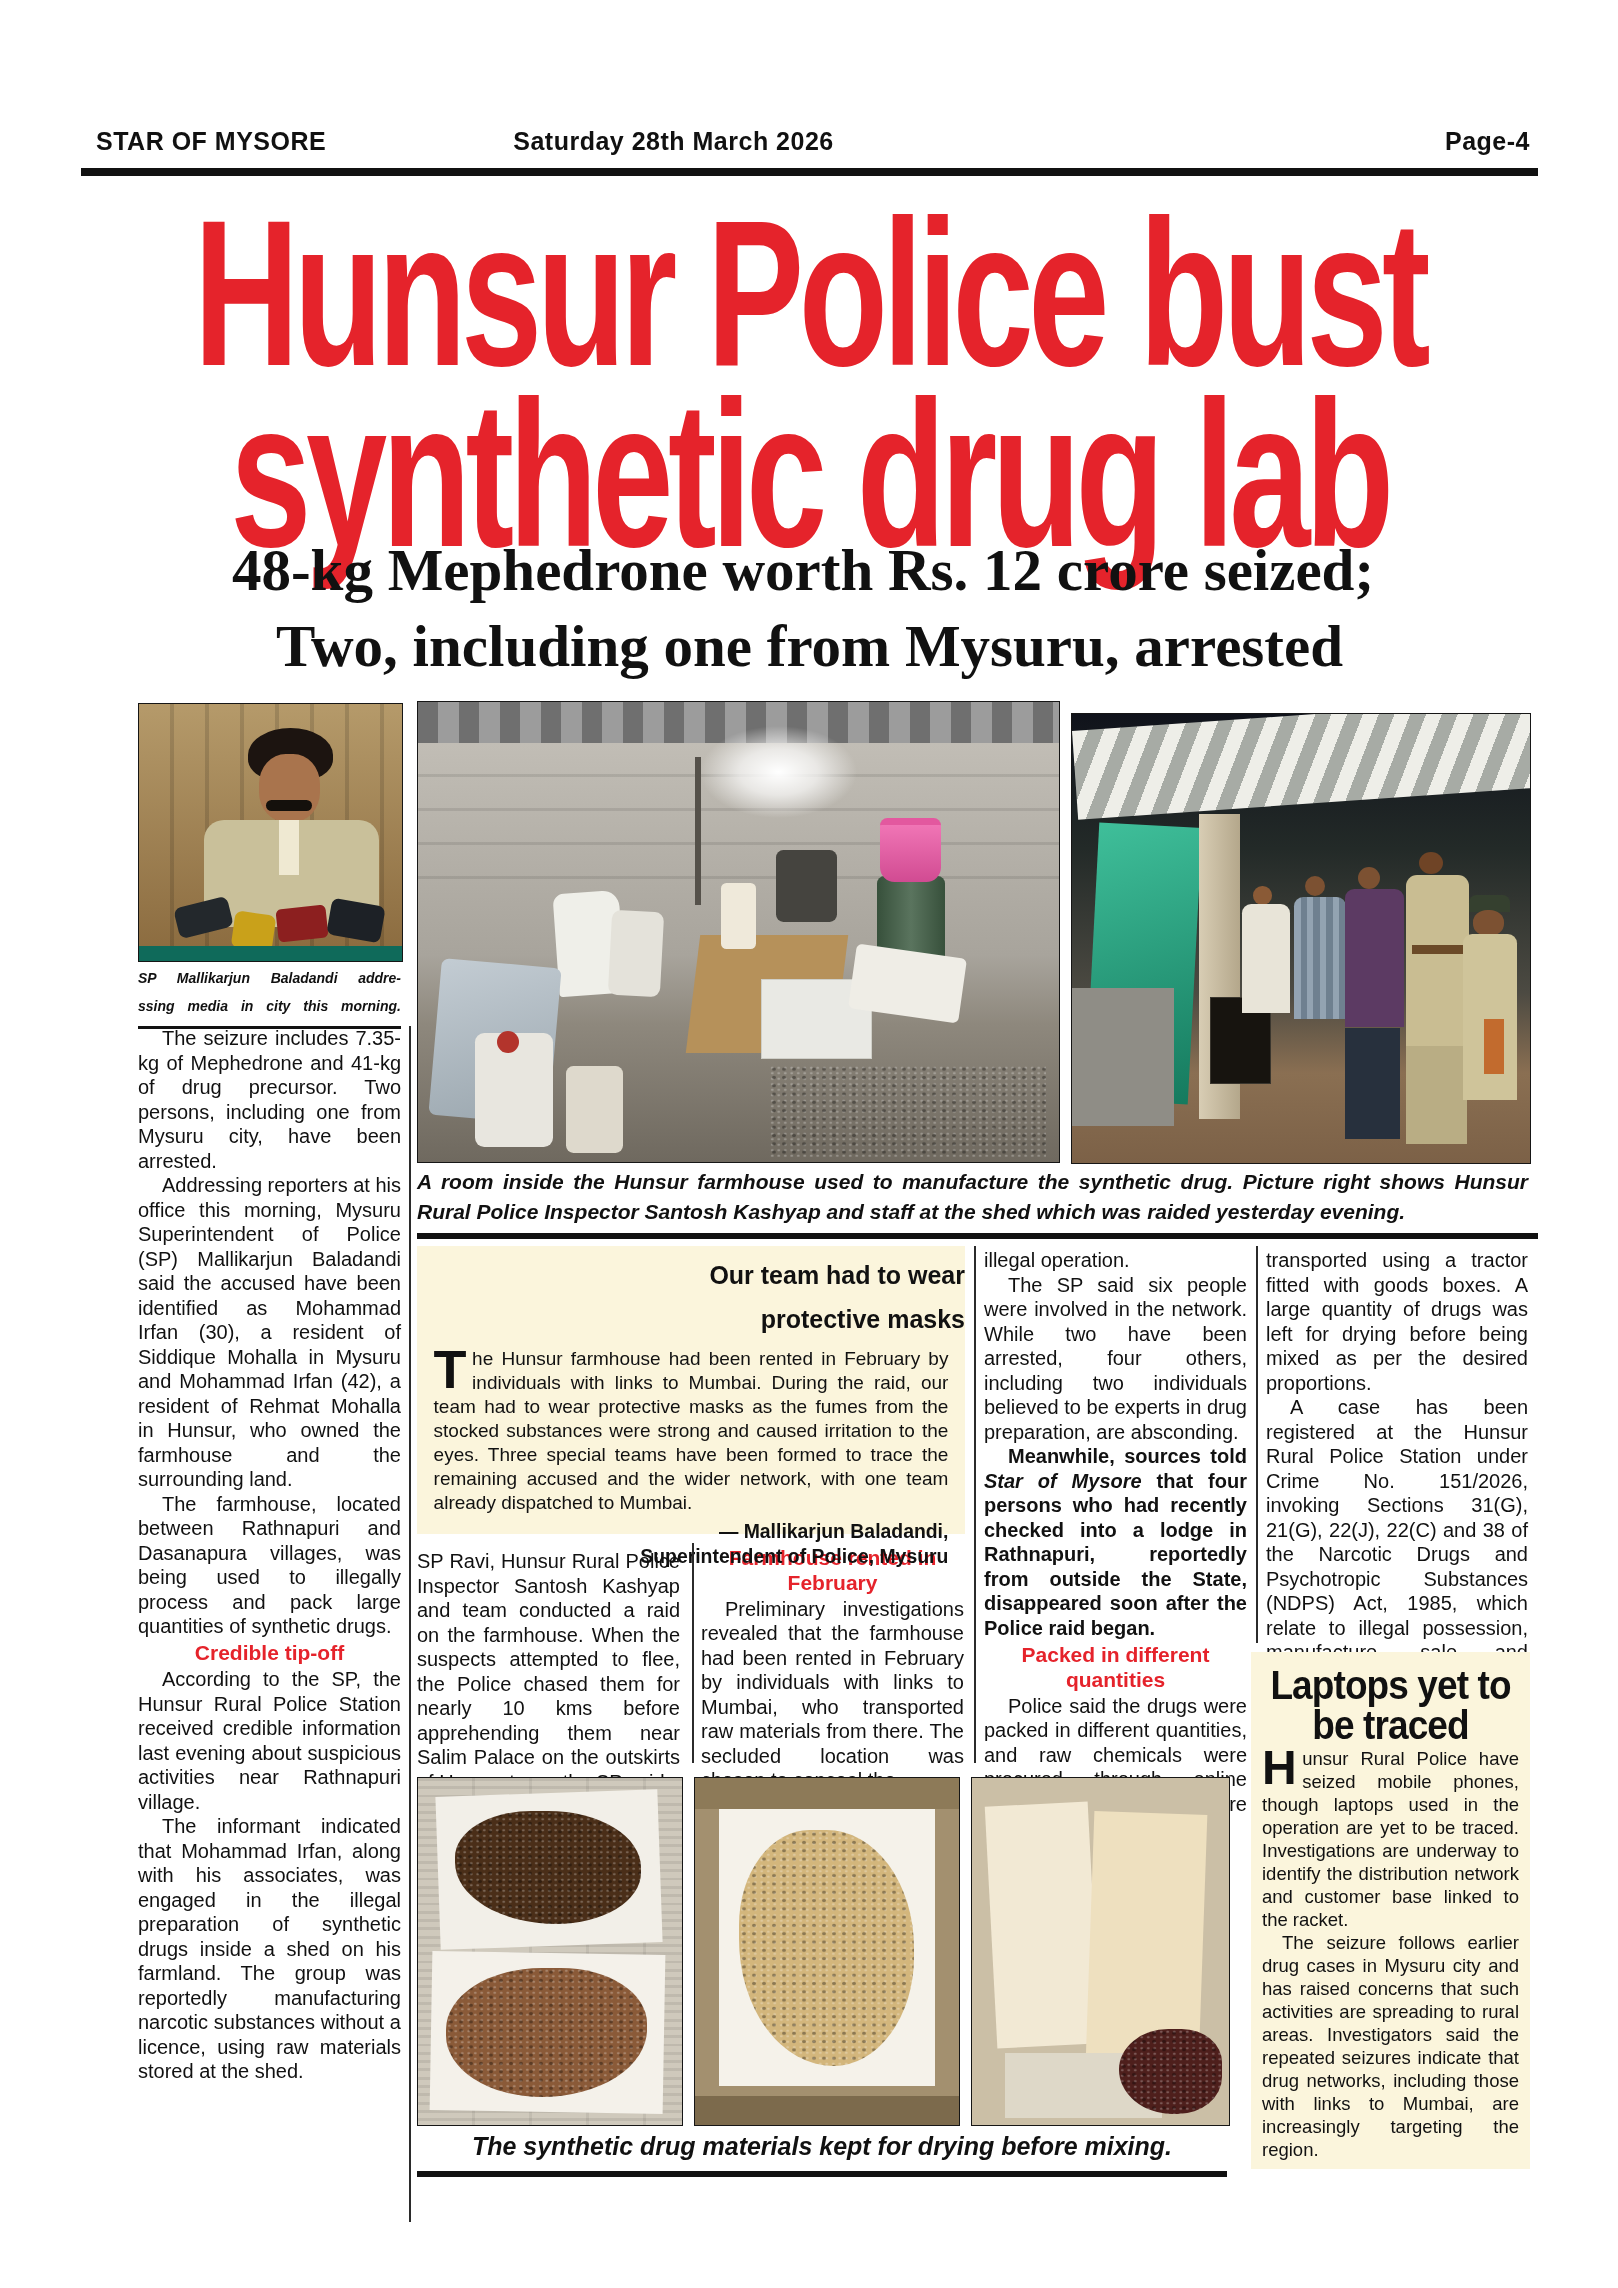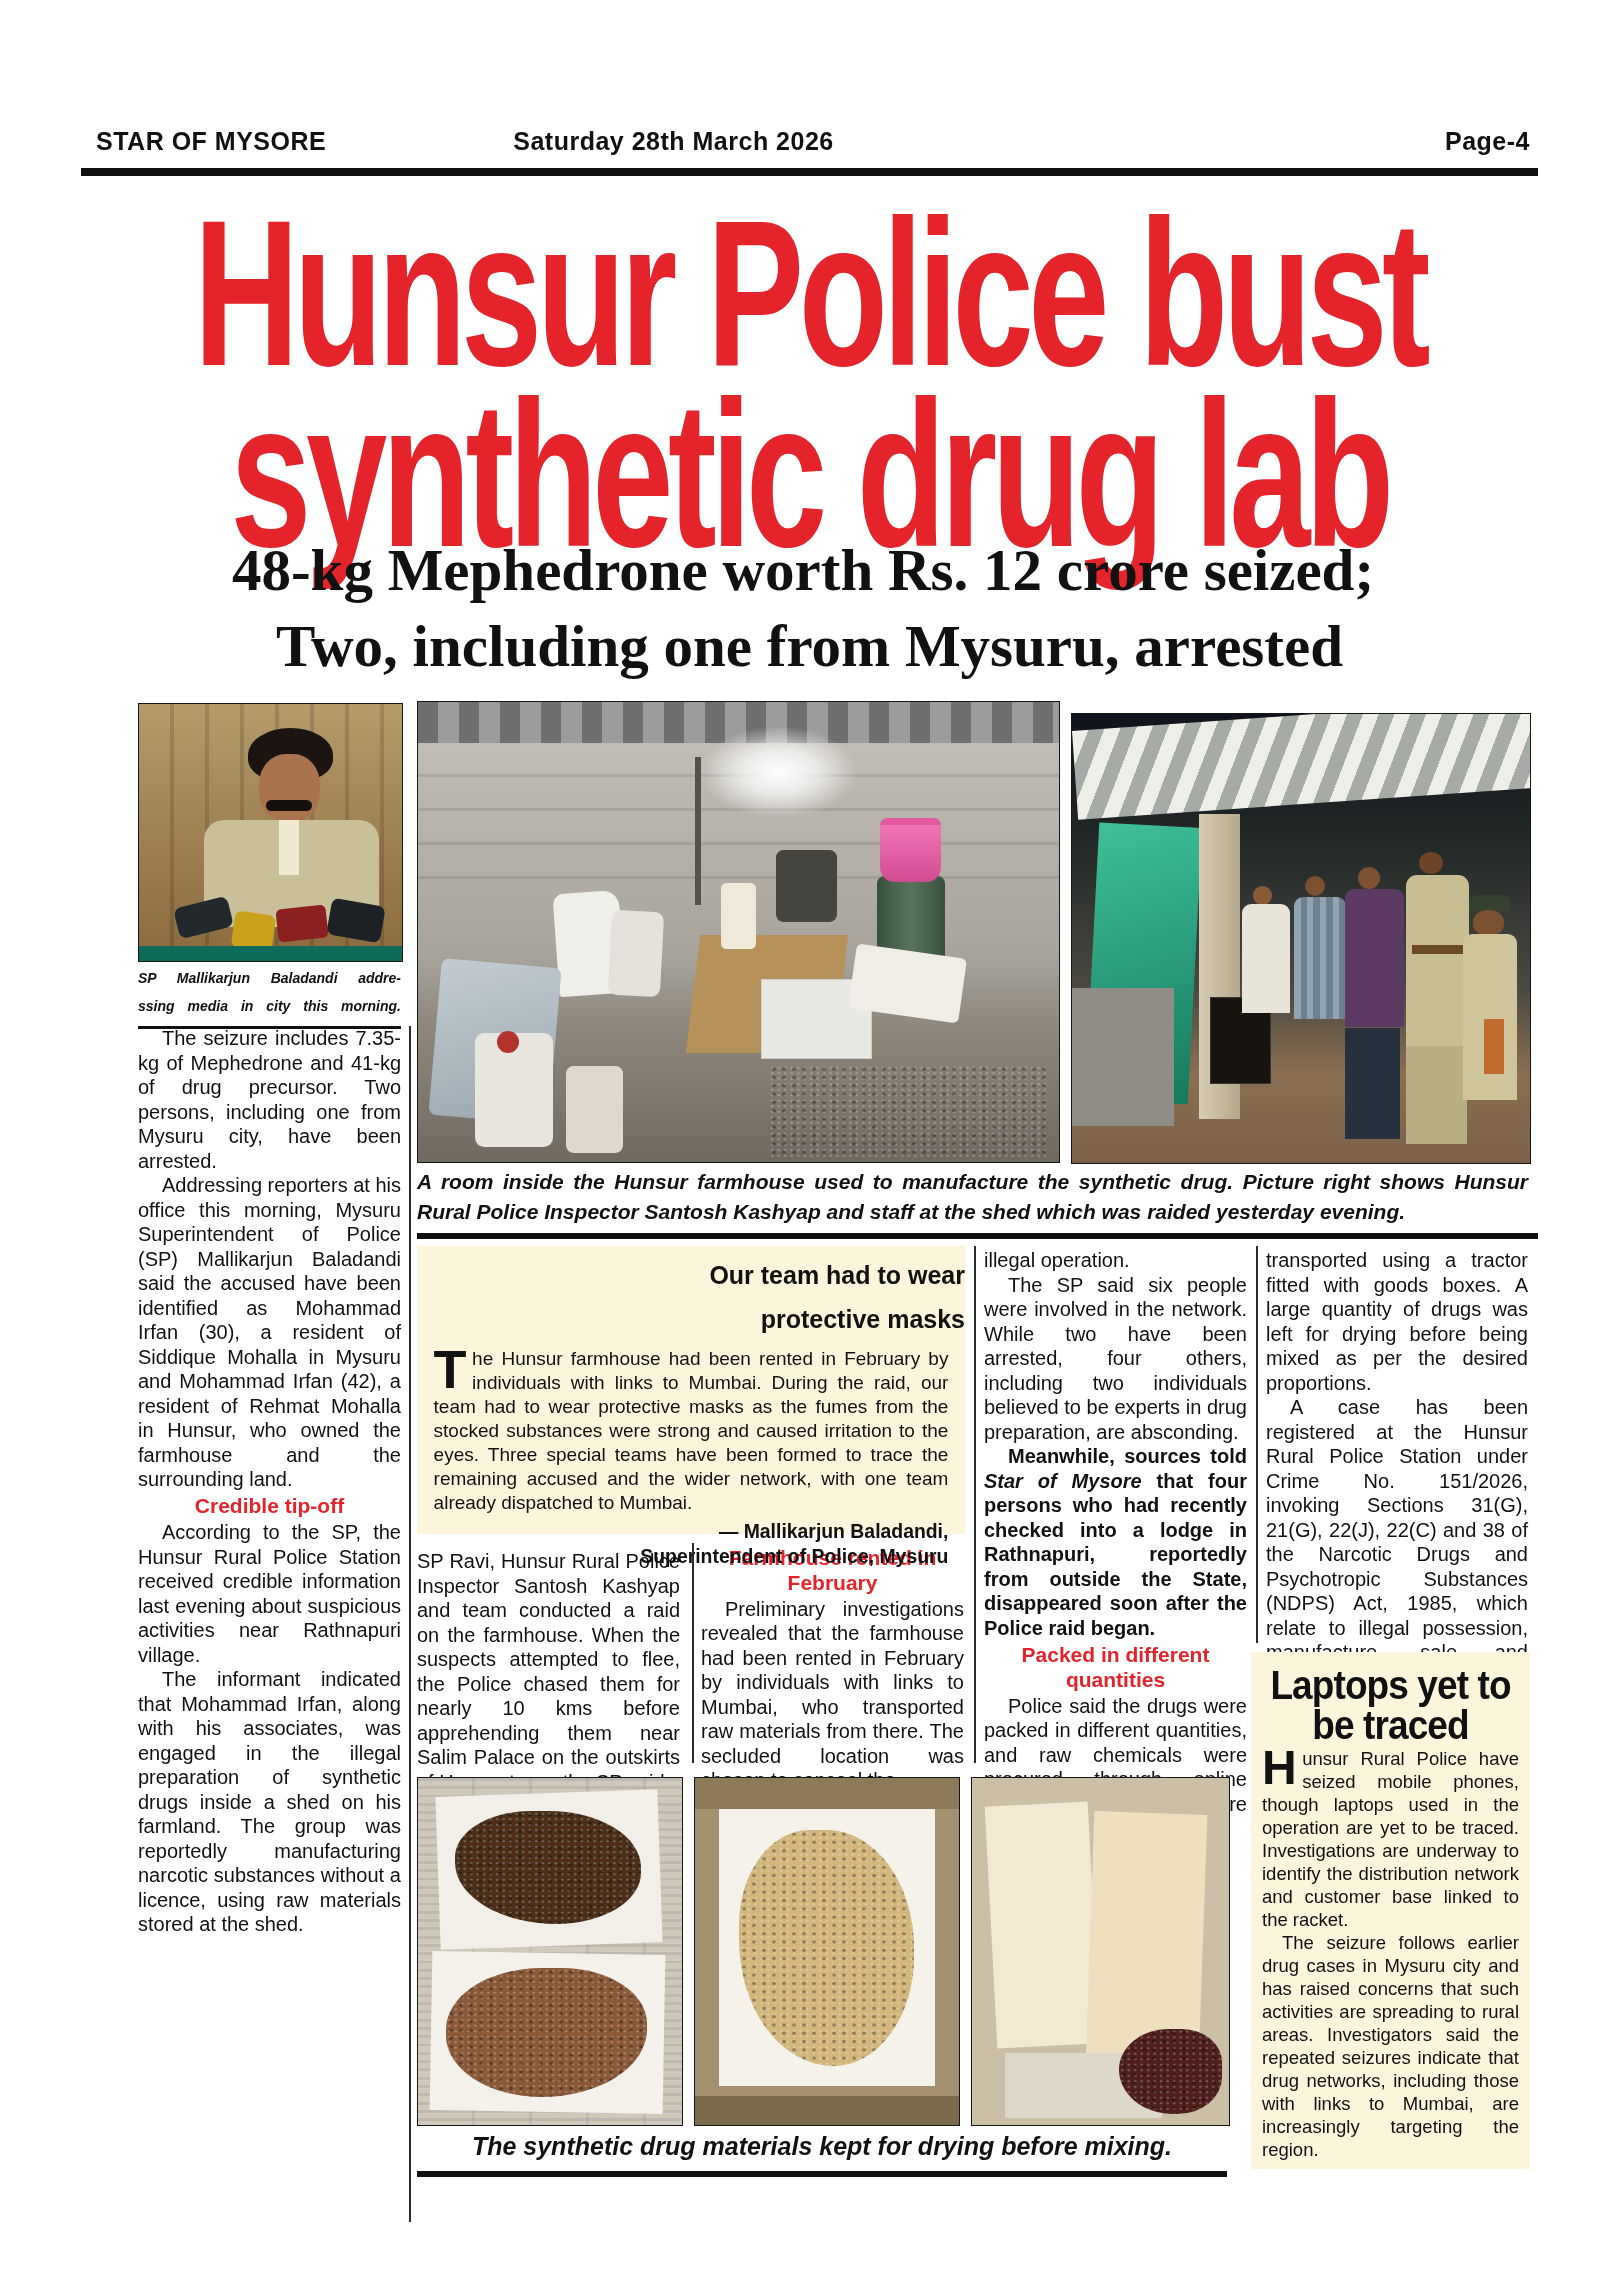--- a/index.html
+++ b/index.html
@@ -69,20 +69,21 @@
 
   <div class="abs headline-line" style="left:81px;right:81px;top:190px;color:var(--red);">Hunsur Police bust</div>
   <div class="abs headline-line" style="left:81px;right:81px;top:371px;color:var(--red);">synthetic drug lab</div>
 
   <div class="abs subhead-line" style="left:81px;right:94px;top:541px;">48-kg Mephedrone worth Rs. 12 crore seized;</div>
   <div class="abs subhead-line" style="left:81px;right:81px;top:617px;">Two, including one from Mysuru, arrested</div>
 
   <div class="abs col" style="left:138px;top:1026px;width:263px;">
     <p>The seizure includes 7.35-kg of Mephedrone and 41-kg of drug precursor. Two persons, including one from Mysuru city, have been arrested.</p>
     <p>Addressing reporters at his office this morning, Mysuru Superintendent of Police (SP) Mallikarjun Baladandi said the accused have been identified as Mohammad Irfan (30), a resident of Siddique Mohalla in Mysuru and Mohammad Irfan (42), a resident of Rehmat Mohalla in Hunsur, who owned the farmhouse and the surrounding land.</p>
+    <p>The farmhouse, located between Rathnapuri and Dasanapura villages, was being used to illegally process and pack large quantities of synthetic drugs.</p>
     <p class="red-sub">Credible tip-off</p>
     <p>According to the SP, the Hunsur Rural Police Station received credible information last evening about suspicious activities near Rathnapuri village.</p>
     <p>The informant indicated that Mohammad Irfan, along with his associates, was engaged in the illegal preparation of synthetic drugs inside a shed on his farmland. The group was reportedly manufacturing narcotic substances without a licence, using raw materials stored at the shed.</p>
 
   </div>
 
   <div class="abs col" style="left:417px;top:1549px;width:263px;">
     <p class="noindent">SP Ravi, Hunsur Rural Police Inspector Santosh Kashyap and team conducted a raid on the farmhouse. When the suspects attempted to flee, the Police chased them for nearly 10 kms before apprehending them near Salim Palace on the outskirts of Hunsur town, the SP said.</p>
   </div>
 

